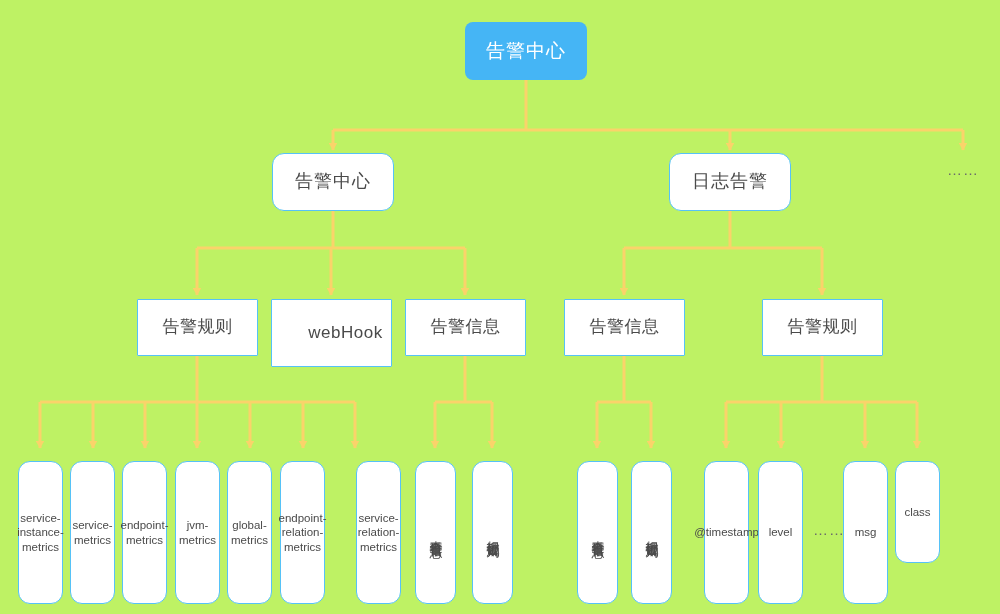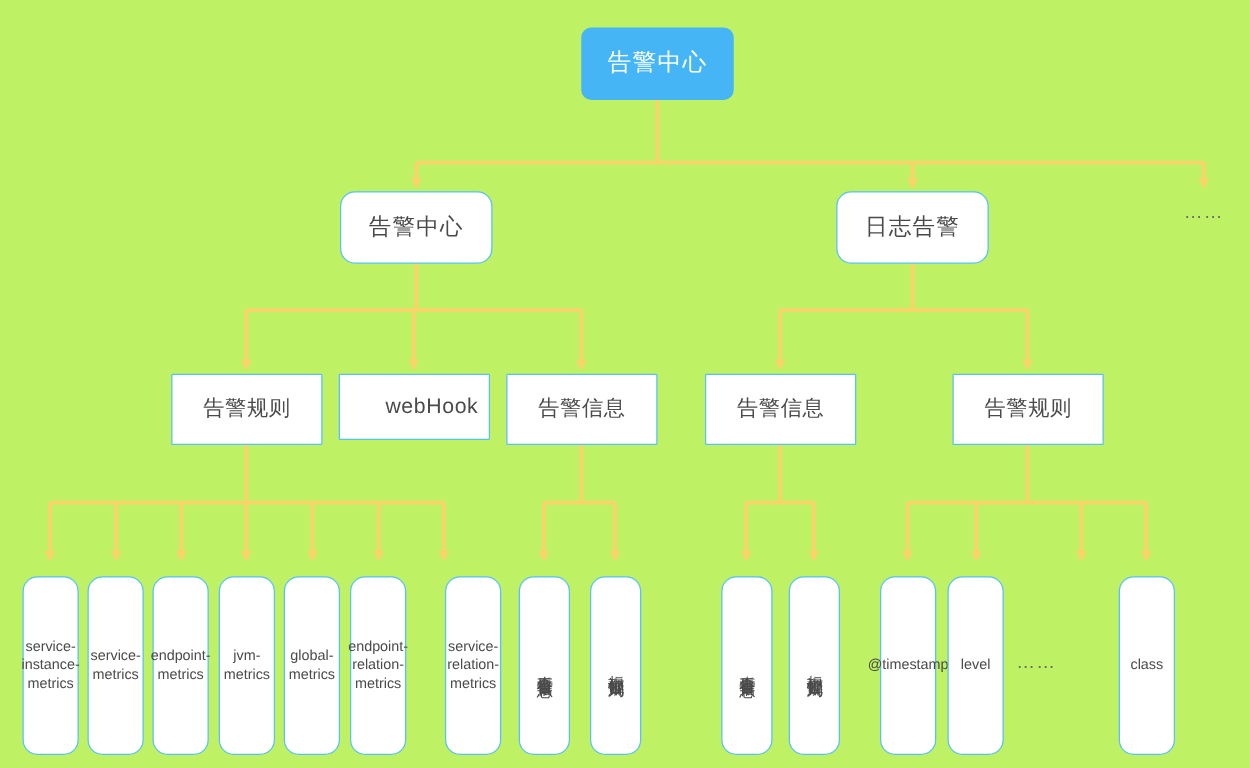--- a/index.html
+++ b/index.html
@@ -148,21 +148,21 @@
   <div class="node level2" style="left:669px; top:153px; width:122px; height:58px;">
     <span>日志告警</span>
   </div>
   <div class="ellipsis-text" style="left:933px; top:155px; width:60px; height:28px;">
     <span>……</span>
   </div>
 
   <div class="node level3" style="left:137px; top:299px; width:121px; height:57px;">
     <span>告警规则</span>
   </div>
-  <div class="node level3" style="left:271px; top:299px; width:121px; height:53px;padding-left:28px;">
+  <div class="node level3" style="left:271px; top:299px; width:121px; height:68px;padding-left:28px;">
     <span>webHook</span>
   </div>
   <div class="node level3" style="left:405px; top:299px; width:121px; height:57px;">
     <span>告警信息</span>
   </div>
   <div class="node level3" style="left:564px; top:299px; width:121px; height:57px;">
     <span>告警信息</span>
   </div>
   <div class="node level3" style="left:762px; top:299px; width:121px; height:57px;">
     <span>告警规则</span>
@@ -206,17 +206,20 @@
 
   <div class="node leaf" style="left:704px; top:461px; width:45px; height:143px;">
     <span>@timestamp</span>
   </div>
   <div class="node leaf" style="left:758px; top:461px; width:45px; height:143px;">
     <span>level</span>
   </div>
   <div class="ellipsis-text" style="left:805px; top:515px; width:48px; height:28px;">
     <span>……</span>
   </div>
-  <div class="node leaf" style="left:895px; top:461px; width:45px; height:143px;">
+  <div class="node leaf" style="left:843px; top:461px; width:45px; height:143px;">
+    <span>msg</span>
+  </div>
+  <div class="node leaf" style="left:895px; top:461px; width:45px; height:102px;">
     <span>class</span>
   </div>
 
 </div>
 
 </body></html>

